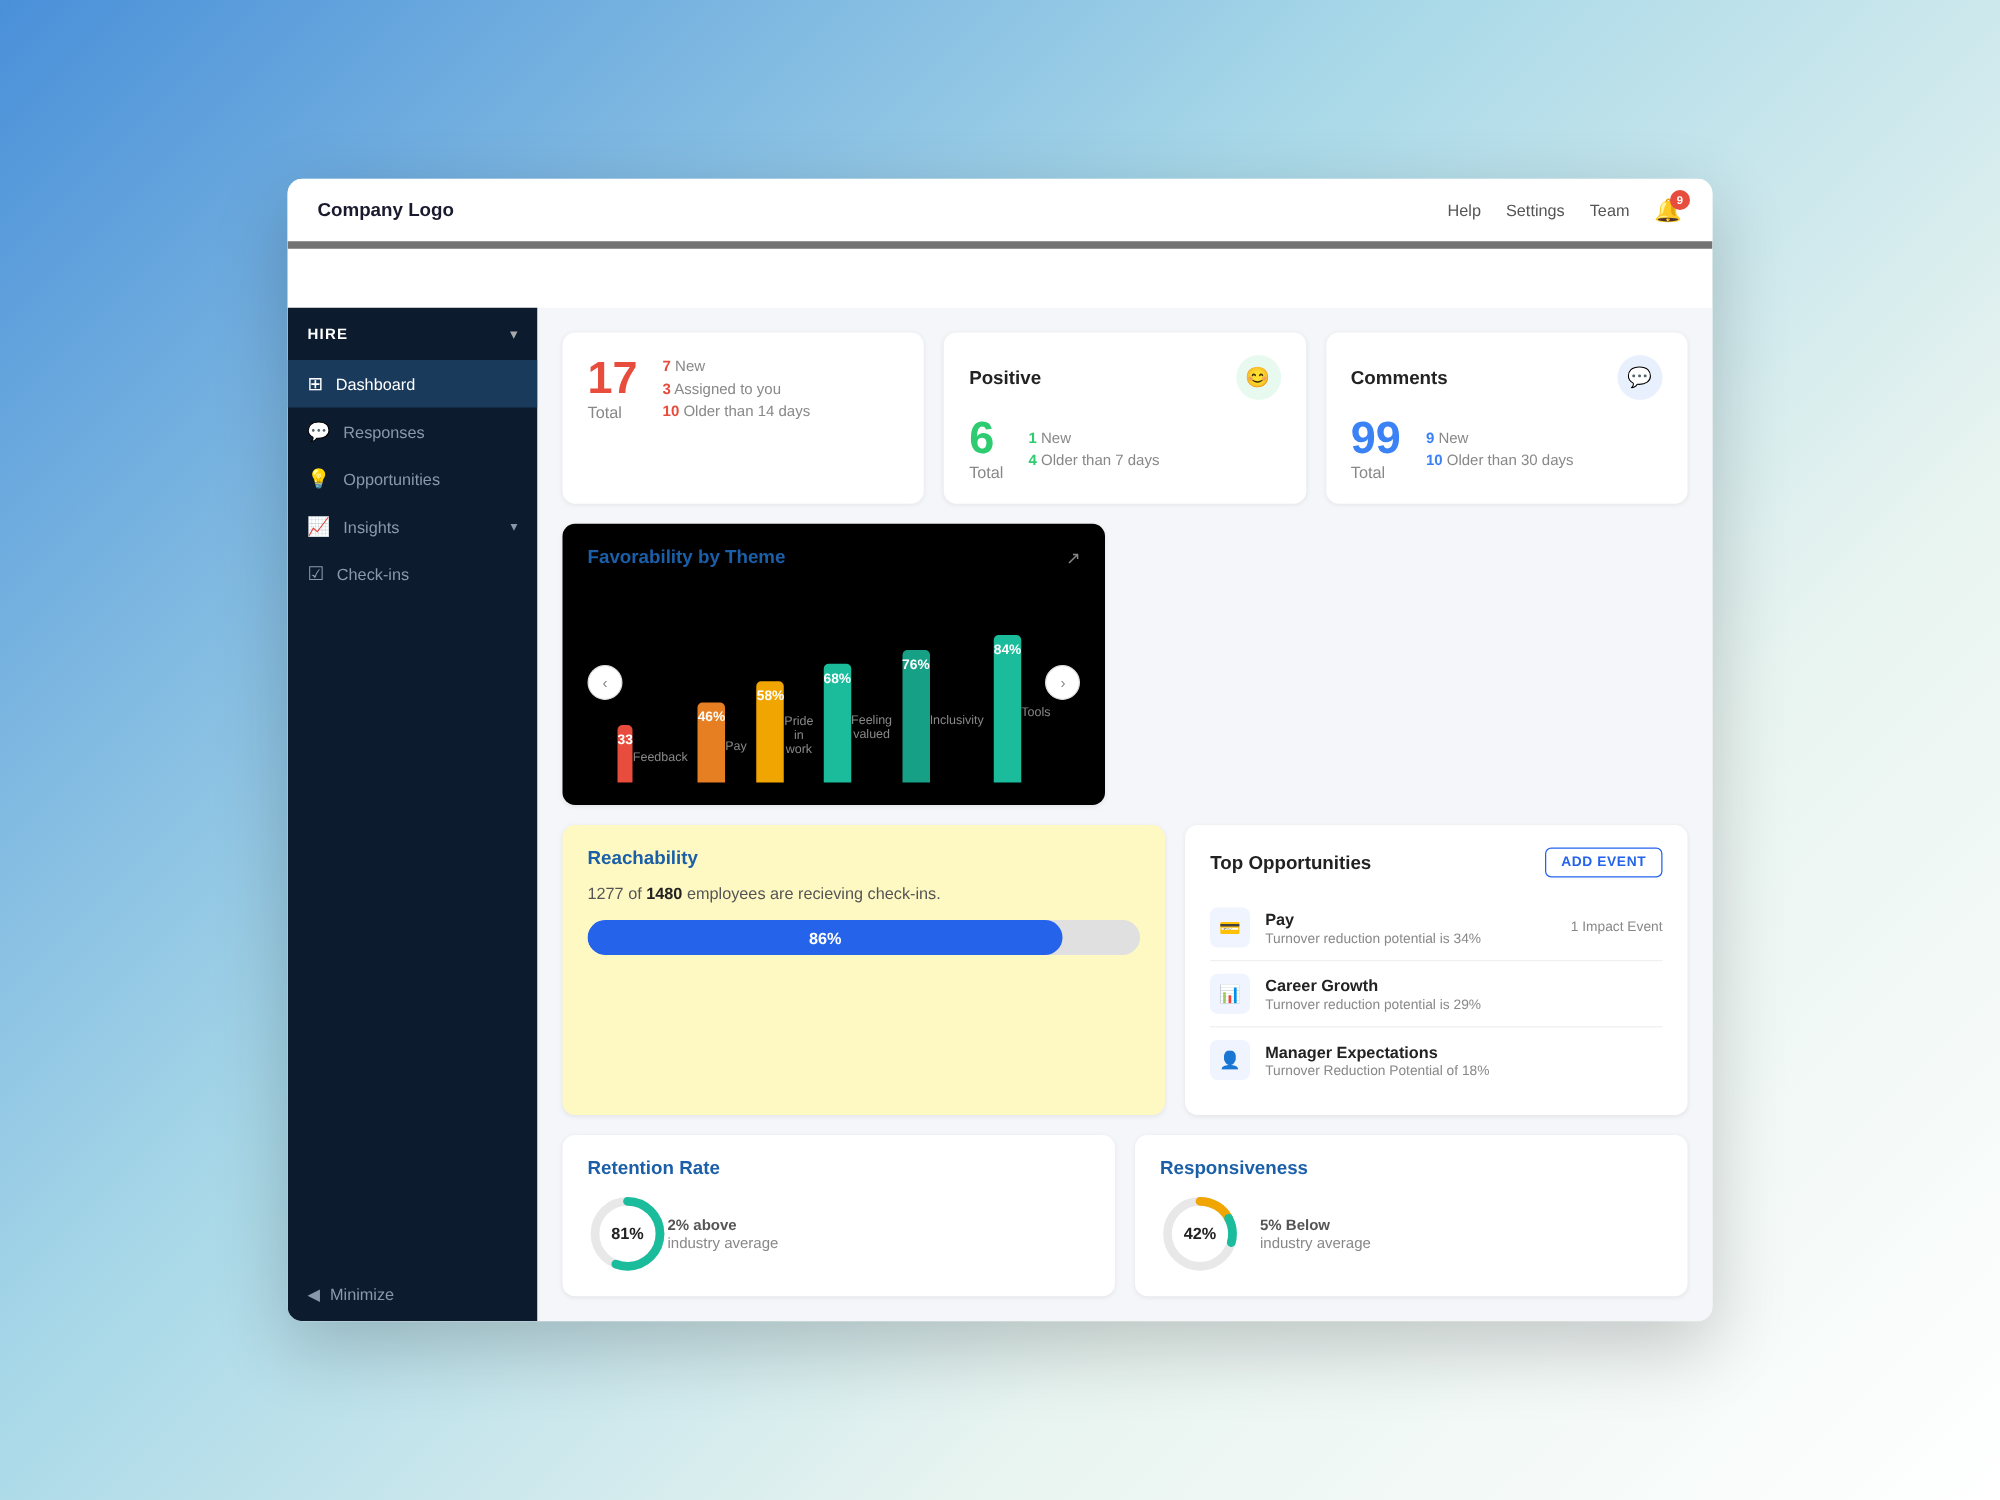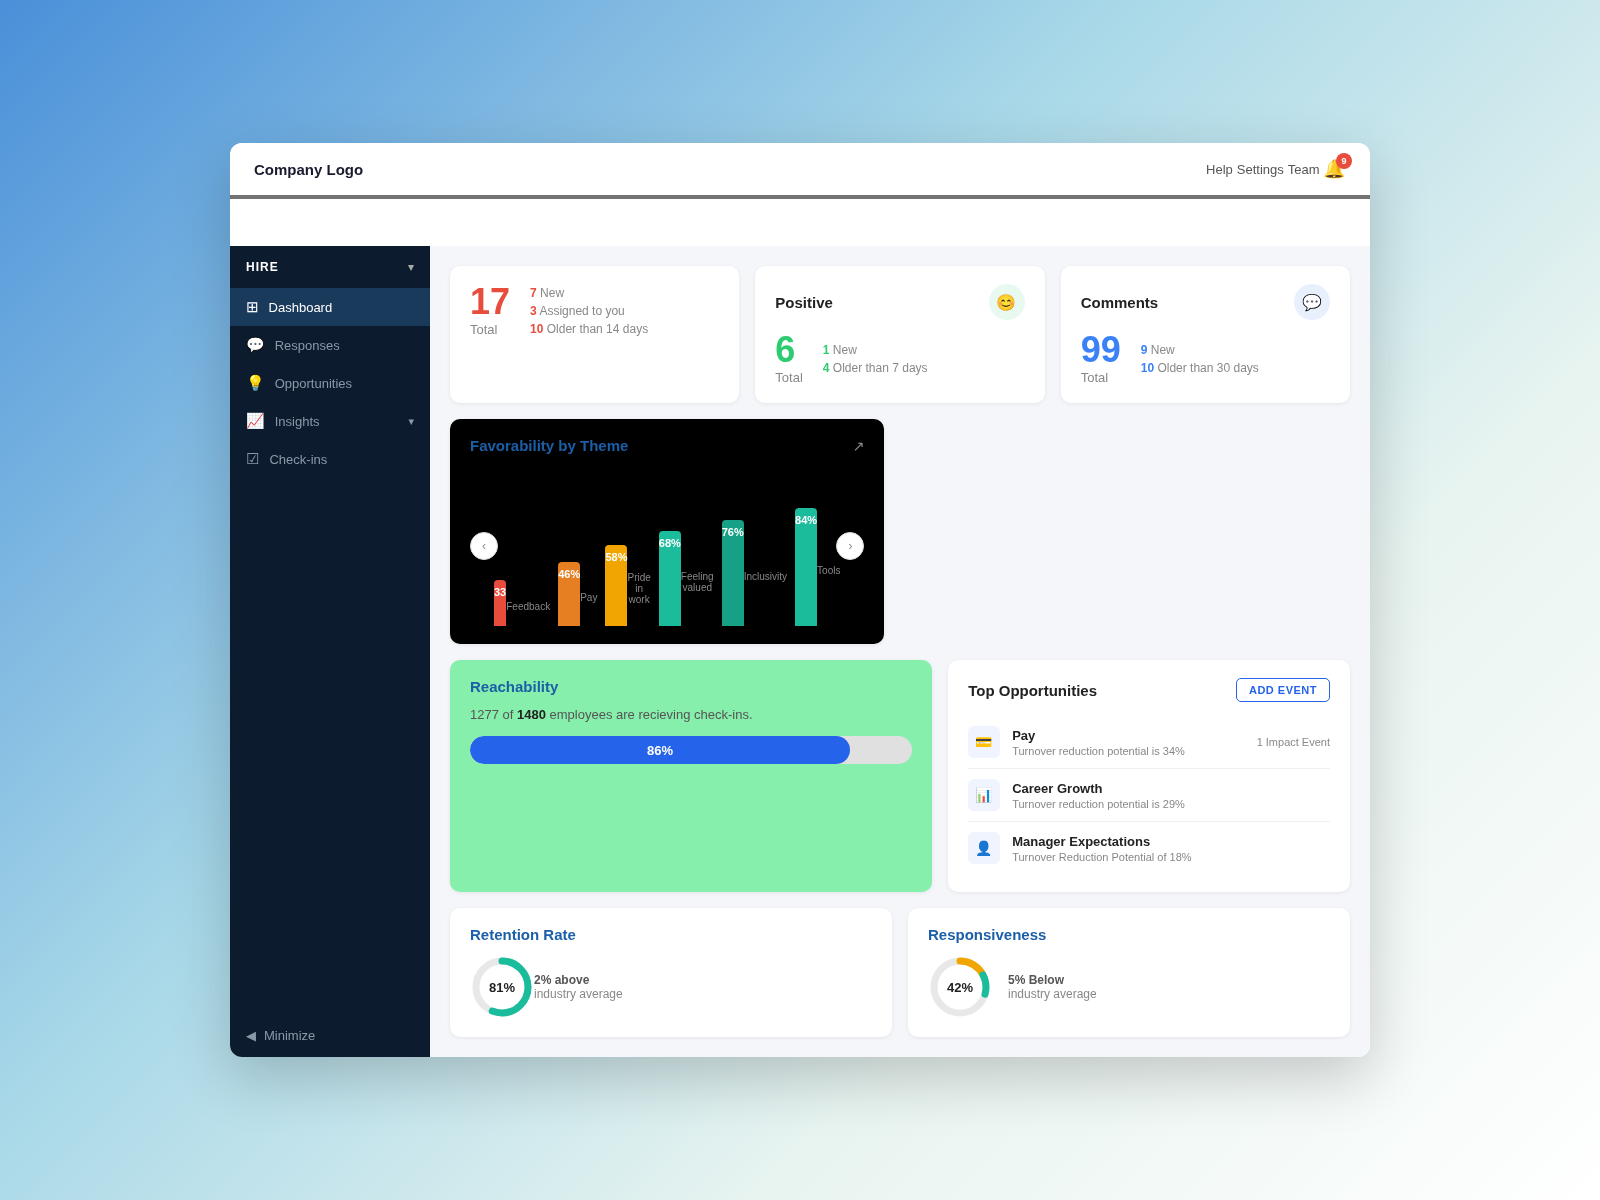--- a/index.html
+++ b/index.html
@@ -19,36 +19,36 @@
       border-radius: 12px;
       box-shadow: 0 20px 60px rgba(0,0,0,0.2);
       display: flex;
       flex-direction: column;
       overflow: hidden;
     }
     
     .top-nav {
       height: 56px;
       background: #fff;
-      border-bottom: 4px solid #737373;
+      border-bottom: 6px solid #737373;
       display: flex;
       align-items: center;
       padding: 0 24px;
       flex-shrink: 0;
     }
     .top-nav .logo {
       font-weight: 700;
       font-size: 15px;
       color: #1a1a2e;
     }
     .top-nav-right {
       margin-left: auto;
       display: flex;
       align-items: center;
-      gap: 4px;
+      gap: 20px;
     }
     .nav-link {
       font-size: 13px;
       color: #555;
       cursor: pointer;
     }
     .bell-wrap {
       position: relative;
       cursor: pointer;
     }
@@ -245,21 +245,21 @@
       justify-content: center;
       cursor: pointer;
       font-size: 12px;
       color: #888;
       z-index: 2;
     }
     .nav-arrow-left { left: 0; }
     .nav-arrow-right { right: 0; }
     
     .row3 { display: grid; grid-template-columns: 1.2fr 1fr; gap: 16px; margin-bottom: 16px; }
-    .reachability-card { background: #86efac; border-radius: 10px; padding: 18px 20px; box-shadow: 0 1px 4px rgba(0,0,0,0.07); }
+    .reachability-card { background: #fef9c3; border-radius: 10px; padding: 18px 20px; box-shadow: 0 1px 4px rgba(0,0,0,0.07); }
     .reach-title { font-size: 15px; font-weight: 600; color: #1a5fa8; margin-bottom: 12px; }
     .reach-desc { font-size: 13px; color: #555; margin-bottom: 14px; }
     .reach-desc strong { font-weight: 700; color: #222; }
     .progress-bar-bg { background: #e0e0e0; border-radius: 20px; height: 28px; overflow: hidden; }
     .progress-bar-fill { background: #2563eb; height: 100%; border-radius: 20px; display: flex; align-items: center; justify-content: center; }
     .progress-label { color: #fff; font-size: 13px; font-weight: 600; }
     .top-opp-card { background: #fff; border-radius: 10px; padding: 18px 20px; box-shadow: 0 1px 4px rgba(0,0,0,0.07); }
     .top-opp-header { display: flex; align-items: center; justify-content: space-between; margin-bottom: 14px; }
     .top-opp-title { font-size: 15px; font-weight: 600; color: #222; }
     .add-event-btn {

